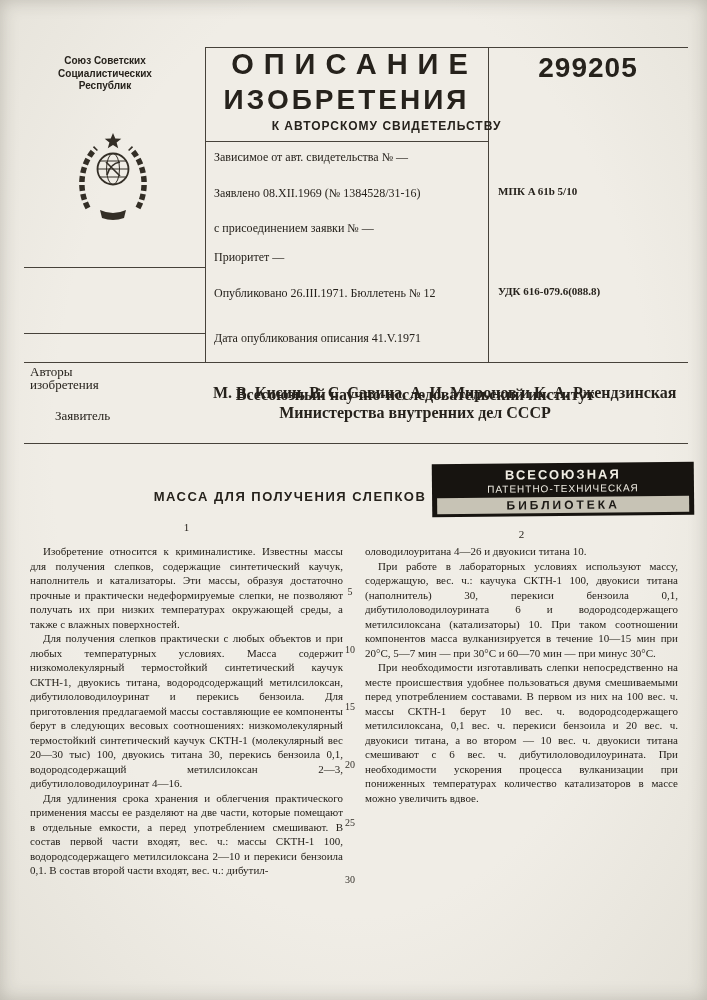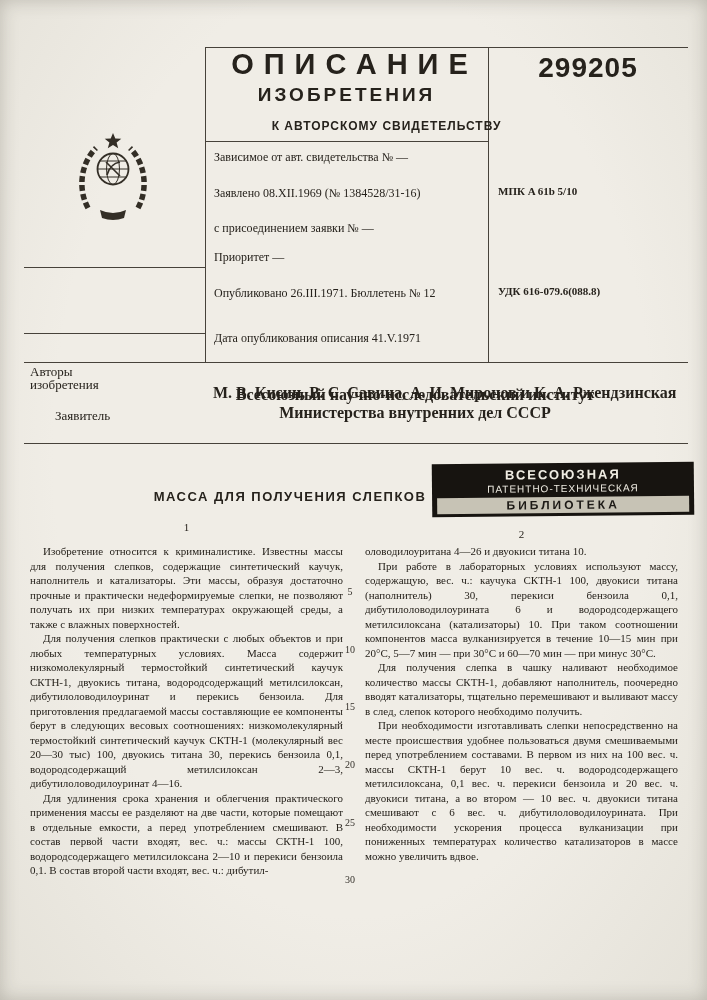--- a/index.html
+++ b/index.html
@@ -16,21 +16,21 @@
   }
   .abs{position:absolute;}
   .rule{position:absolute;background:#47423a;}
   .rule.h{height:1px;}
   .rule.v{width:1px;}
   .sans{font-family:"Liberation Sans", sans-serif;}
   .center{text-align:center;}
 
   
   .mast1{font-size:29px;font-weight:bold;letter-spacing:10px;padding-left:8px;}
-  .mast2{font-size:19px;font-weight:bold;letter-spacing:3px;}
+  .mast2{font-size:28px;font-weight:bold;letter-spacing:3px;}
   .mast3{font-size:12px;font-weight:bold;letter-spacing:1px;}
   .docnum{font-size:28px;font-weight:bold;letter-spacing:1px;}
 
   .org{font-size:10px;font-weight:bold;line-height:12.5px;}
   .committee{font-size:9.5px;line-height:12px;}
 
   .field{font-size:12px;white-space:nowrap;}
   .classif{font-size:11px;font-weight:bold;white-space:nowrap;}
 
   .people-label{font-size:13px;line-height:13px;}
@@ -60,20 +60,21 @@
 
   <div class="rule h" style="left:205px;top:47px;width:483px;"></div>
   <div class="rule v" style="left:205px;top:47px;height:315px;"></div>
   <div class="rule v" style="left:488px;top:47px;height:315px;"></div>
   <div class="rule h" style="left:205px;top:141px;width:283px;"></div>
   <div class="rule h" style="left:24px;top:267px;width:181px;"></div>
   <div class="rule h" style="left:24px;top:333px;width:181px;"></div>
   <div class="rule h" style="left:24px;top:362px;width:664px;"></div>
   <div class="rule h" style="left:24px;top:443px;width:664px;"></div>
 
+  <div class="abs org sans center" style="left:45px;top:55px;width:120px;">Союз Советских Социалистических Республик</div>
 
   <svg class="abs emblem" style="left:72px;top:130px;" width="82" height="90" viewBox="0 0 82 90">
     <path d="M41 3 l2.3 5.5 6 .3-4.7 3.7 1.6 5.8-5.2-3.3-5.2 3.3 1.6-5.8-4.7-3.7 6-.3z" fill="#332e26"></path>
     <circle cx="41" cy="39" r="15.5" fill="none" stroke="#332e26" stroke-width="1.8"></circle>
     <ellipse cx="41" cy="39" rx="6.5" ry="15.5" fill="none" stroke="#332e26" stroke-width="1"></ellipse>
     <path d="M25.5 39 h31 M27.5 31 h27 M27.5 47 h27" stroke="#332e26" stroke-width="1" fill="none"></path>
     <path d="M34 32 L48 46 M48 32 C42 33 37 38 35 45" stroke="#332e26" stroke-width="1.6" fill="none"></path>
     <path d="M16 78 C6 60 8 34 24 18" fill="none" stroke="#332e26" stroke-width="5.5" stroke-dasharray="6 3"></path>
     <path d="M66 78 C76 60 74 34 58 18" fill="none" stroke="#332e26" stroke-width="5.5" stroke-dasharray="6 3"></path>
     <path d="M28 80 Q41 86 54 80 L52 88 Q41 92 30 88 z" fill="#332e26"></path>
@@ -114,21 +115,20 @@
 
   <div class="abs bodycol" style="left:30px;top:544px;width:313px;">
     <p>Изобретение относится к криминалистике. Известны массы для получения слепков, содержащие синтетический каучук, наполнитель и катализаторы. Эти массы, образуя достаточно прочные и практически недеформируемые слепки, не позволяют получать их при низких температурах окружающей среды, а также с влажных поверхностей.</p>
     <p>Для получения слепков практически с любых объектов и при любых температурных условиях. Масса содержит низкомолекулярный термостойкий синтетический каучук СКТН-1, двуокись титана, водородсодержащий метилсилоксан, дибутилоловодилоуринат и перекись бензоила. Для приготовления предлагаемой массы составляющие ее компоненты берут в следующих весовых соотношениях: низкомолекулярный термостойкий синтетический каучук СКТН-1 (молекулярный вес 20—30 тыс) 100, двуокись титана 30, перекись бензоила 0,1, водородсодержащий метилсилоксан 2—3, дибутилоловодилоуринат 4—16.</p>
     <p>Для удлинения срока хранения и облегчения практического применения массы ее разделяют на две части, которые помещают в отдельные емкости, а перед употреблением смешивают. В состав первой части входят, вес. ч.: массы СКТН-1 100, водородсодержащего метилсилоксана 2—10 и перекиси бензоила 0,1. В состав второй части входят, вес. ч.: дибутил-</p>
   </div>
 
   <div class="abs bodycol" style="left:365px;top:544px;width:313px;">
     <p class="noindent">оловодилоуритана 4—26 и двуокиси титана 10.</p>
     <p>При работе в лабораторных условиях используют массу, содержащую, вес. ч.: каучука СКТН-1 100, двуокиси титана (наполнитель) 30, перекиси бензоила 0,1, дибутилоловодилоурината 6 и водородсодержащего метилсилоксана (катализаторы) 10. При таком соотношении компонентов масса вулканизируется в течение 10—15 мин при 20°С, 5—7 мин — при 30°С и 60—70 мин — при минус 30°С.</p>
-    <p>Для получения слепка в чашку наливают необходимое количество массы СКТН-1, добавляют наполнитель, поочередно вводят катализаторы, тщательно перемешивают и выливают массу в след, слепок которого необходимо получить.</p>
     <p>При необходимости изготавливать слепки непосредственно на месте происшествия удобнее пользоваться двумя смешиваемыми перед употреблением составами. В первом из них на 100 вес. ч. массы СКТН-1 берут 10 вес. ч. водородсодержащего метилсилоксана, 0,1 вес. ч. перекиси бензоила и 20 вес. ч. двуокиси титана, а во втором — 10 вес. ч. двуокиси титана смешивают с 6 вес. ч. дибутилоловодилоурината. При необходимости ускорения процесса вулканизации при пониженных температурах количество катализаторов в массе можно увеличить вдвое.</p>
   </div>
 
   <div class="abs gutter-num center" style="left:341px;top:586px;width:18px;">5</div>
   <div class="abs gutter-num center" style="left:341px;top:644px;width:18px;">10</div>
   <div class="abs gutter-num center" style="left:341px;top:701px;width:18px;">15</div>
   <div class="abs gutter-num center" style="left:341px;top:759px;width:18px;">20</div>
   <div class="abs gutter-num center" style="left:341px;top:817px;width:18px;">25</div>
   <div class="abs gutter-num center" style="left:341px;top:874px;width:18px;">30</div>
 

